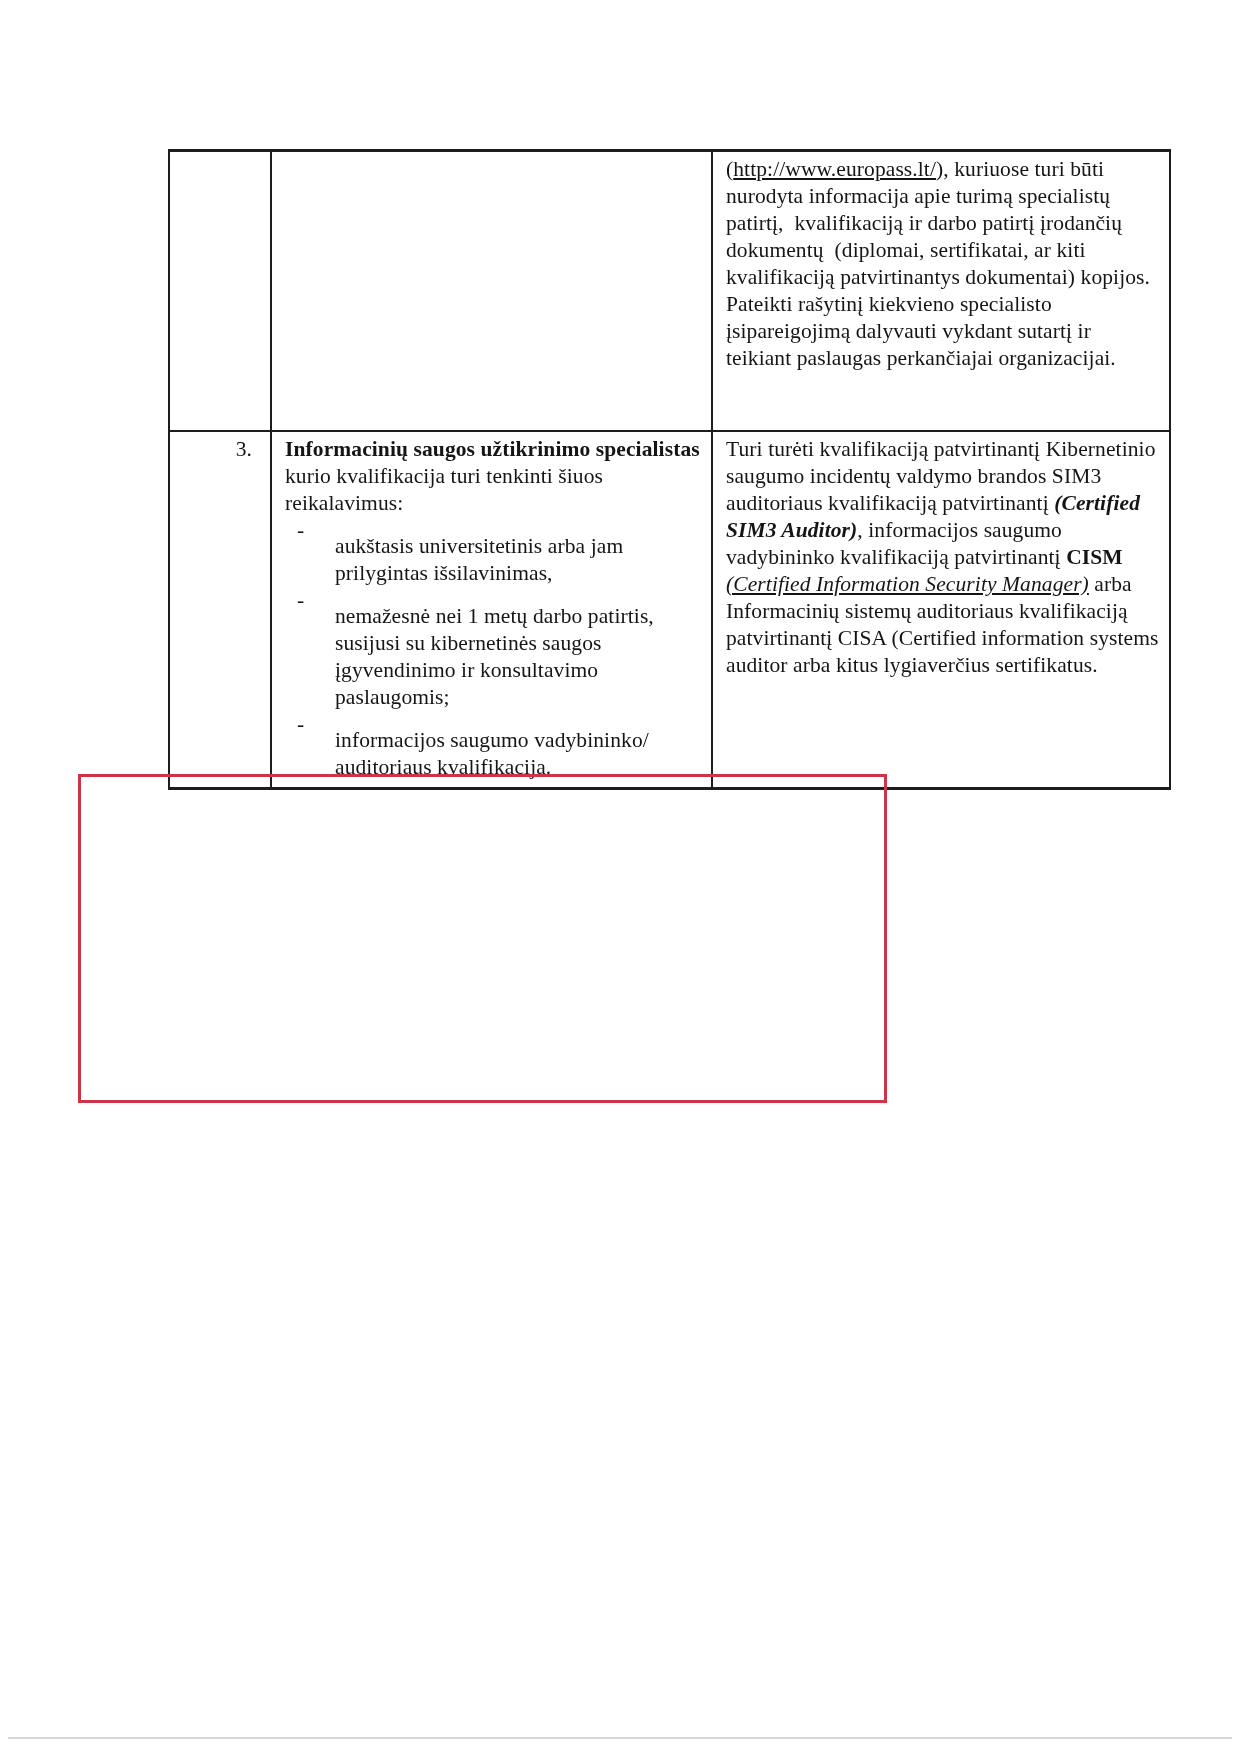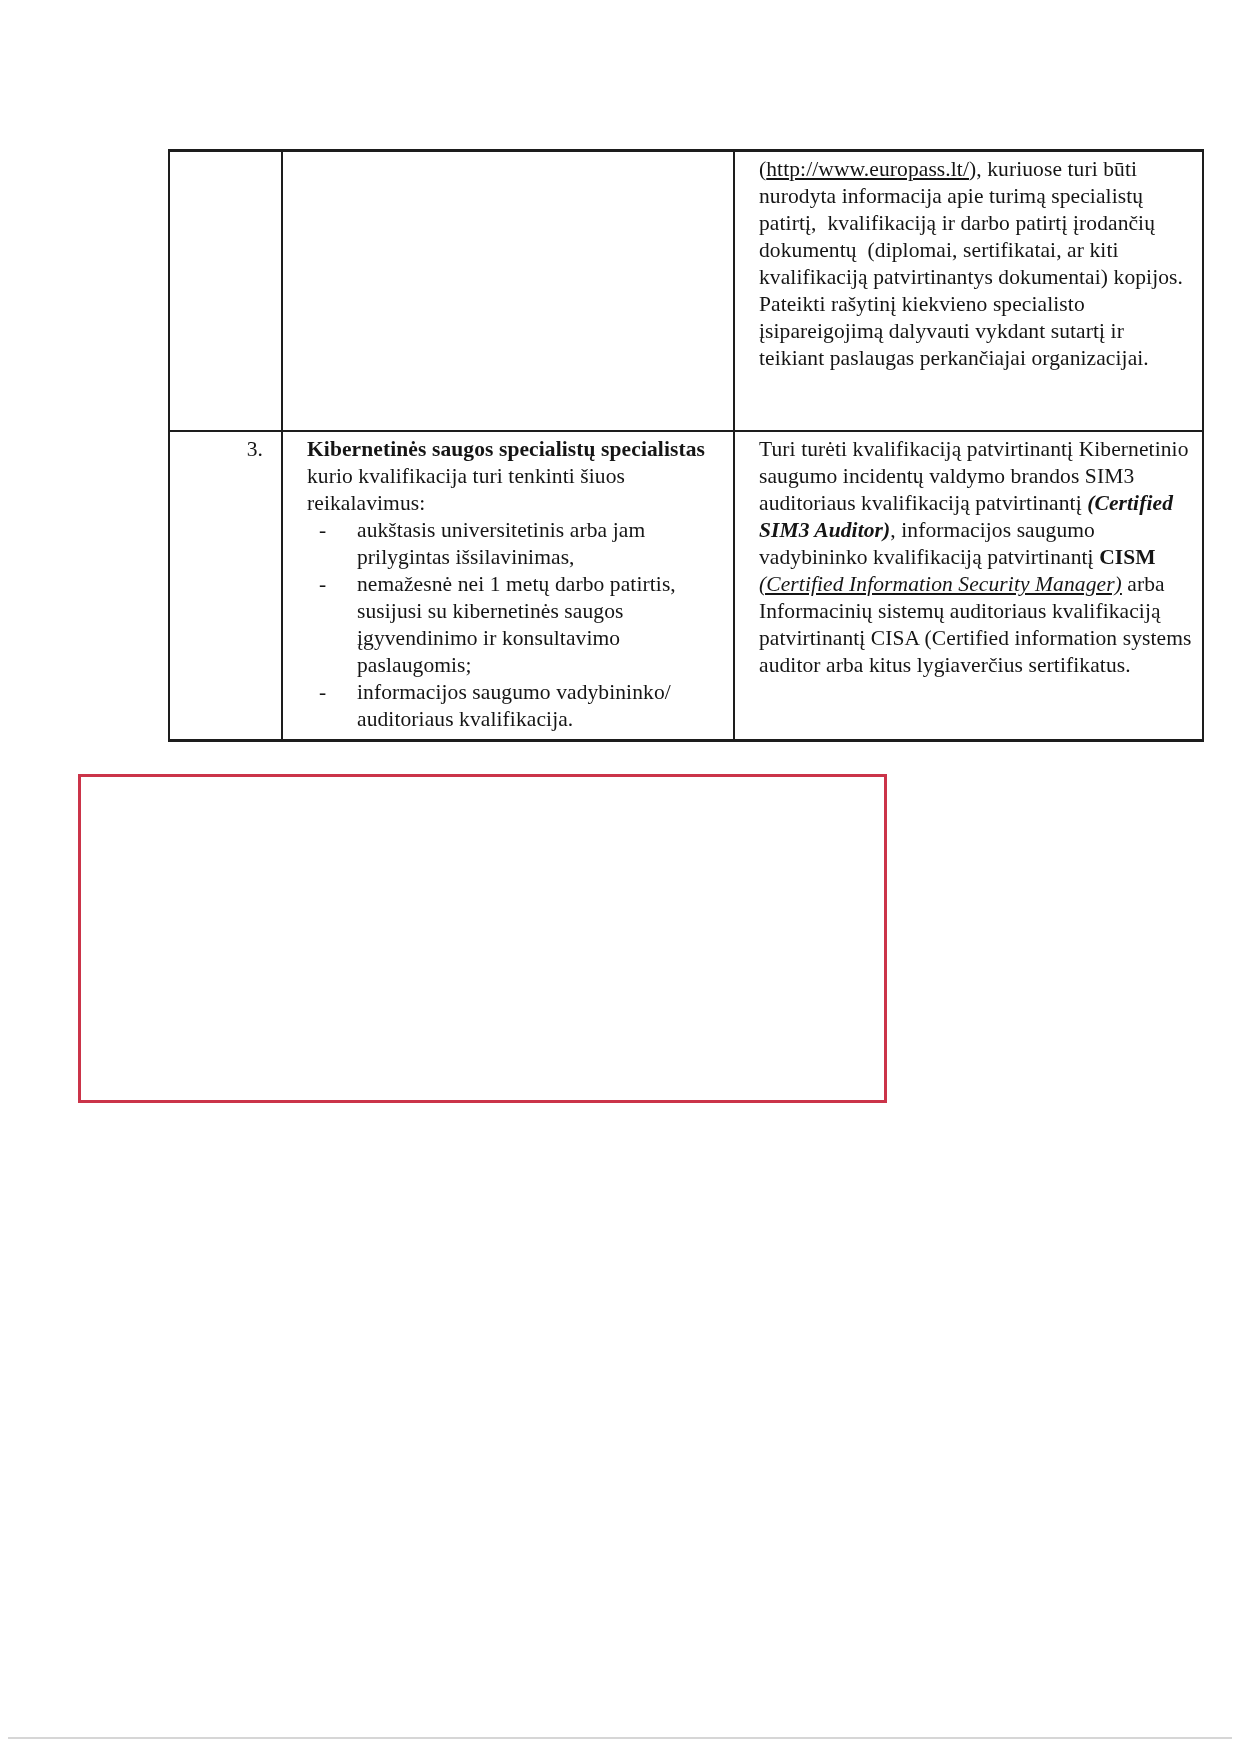--- a/index.html
+++ b/index.html
@@ -21,21 +21,21 @@
     top: 149px;
     width: 922px;
     border-collapse: collapse;
     table-layout: fixed;
   }
   .doc-table td {
     border: 2px solid #1d1d1d;
     vertical-align: top;
     font-size: 21.5px;
     line-height: 27px;
-    padding: 4px 8px 6px 24px;
+    padding: 4px 8px 6px 13px;
     letter-spacing: 0.1px;
   }
   .doc-table tr.row-top td { border-top-width: 3px; }
   .doc-table tr.row-bottom td { border-bottom-width: 3px; }
   td.c1 {
     width: 69px;
     text-align: right;
     padding-right: 18px;
   }
   td.c2 { width: 418px; }
@@ -54,20 +54,21 @@
     margin-left: 8px;
   }
   .bullet .dash {
     flex: none;
     width: 38px;
     padding-left: 4px;
   }
   .bullet .btext {
     flex: 1;
     white-space: pre-wrap;
+    margin-top: 16px;
   }
   .red-box {
     position: absolute;
     left: 78px;
     top: 774px;
     width: 809px;
     height: 329px;
     box-sizing: border-box;
     border: 3px solid #cb3449;
     background: transparent;
@@ -93,21 +94,21 @@
     <td class="c2"></td>
     <td class="c3">
       <p class="cellp"><span>(</span><span class="u">http://www.europass.lt/</span><span>), kuriuose turi būti nurodyta informacija apie turimą specialistų patirtį,  kvalifikaciją ir darbo patirtį įrodančių dokumentų  (diplomai, sertifikatai, ar kiti kvalifikaciją patvirtinantys dokumentai) kopijos. Pateikti rašytinį kiekvieno specialisto įsipareigojimą dalyvauti vykdant sutartį ir teikiant paslaugas perkančiajai organizacijai.</span></p>
     </td>
   </tr>
   <tr class="row-bottom" style="height:309px;">
     <td class="c1">
       <span>3.</span>
     </td>
     <td class="c2">
-      <p class="cellp"><span class="b">Kibernetinės saugos specialistų specialistas</span><span> kurio kvalifikacija turi tenkinti šiuos reikalavimus:</span></p>
+      <p class="cellp"><span class="b">Informacinių saugos užtikrinimo specialistas</span><span> kurio kvalifikacija turi tenkinti šiuos reikalavimus:</span></p>
       <div class="bullets">
         <div class="bullet">
           <span class="dash">-</span>
           <span class="btext">aukštasis universitetinis arba jam prilygintas išsilavinimas,</span>
         </div>
         <div class="bullet">
           <span class="dash">-</span>
           <span class="btext">nemažesnė nei 1 metų darbo patirtis, susijusi su kibernetinės saugos įgyvendinimo ir konsultavimo paslaugomis;</span>
         </div>
         <div class="bullet">

